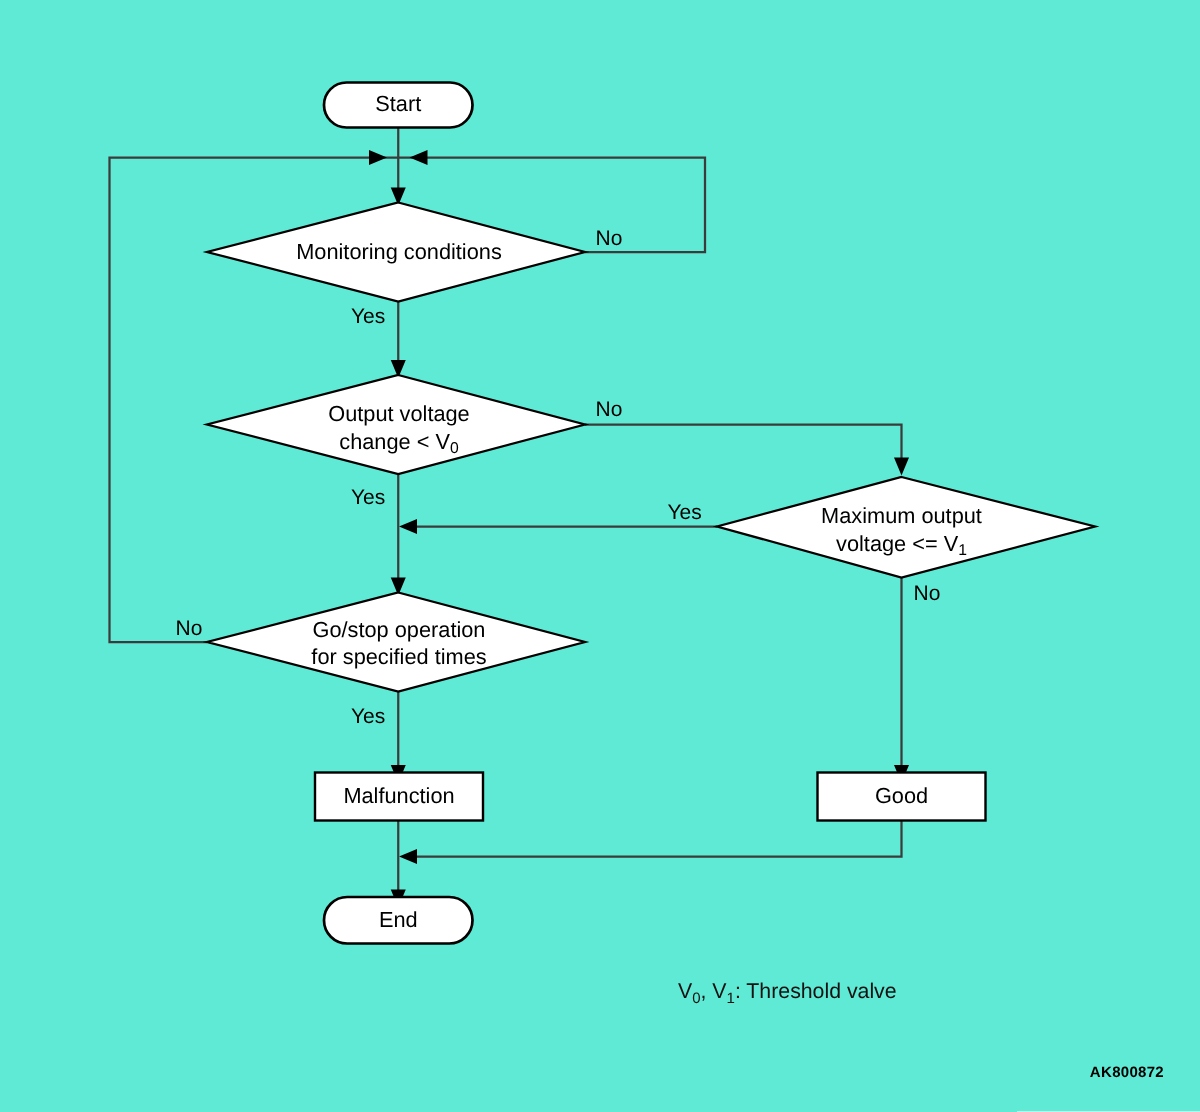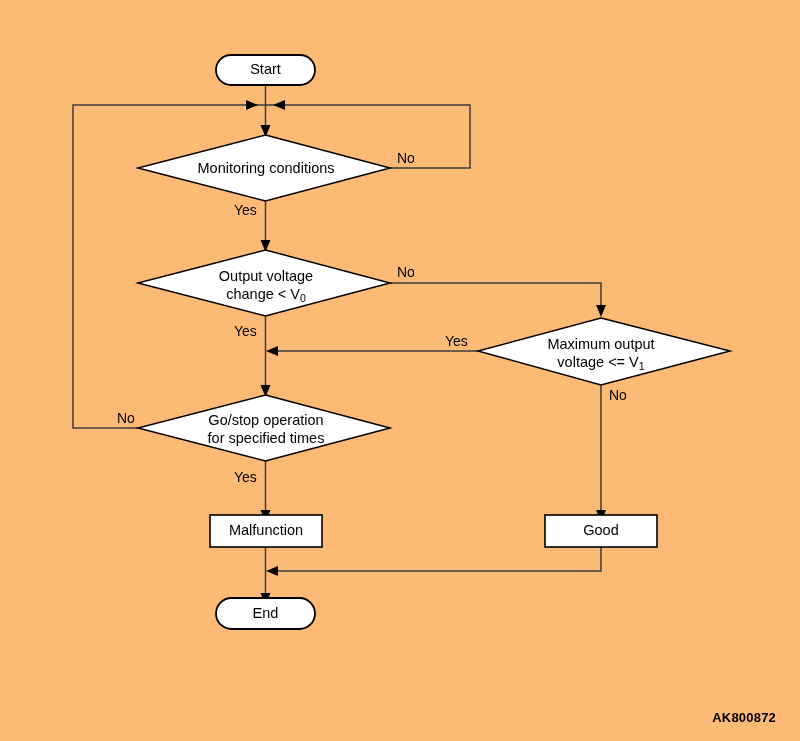--- a/index.html
+++ b/index.html
@@ -8,21 +8,21 @@
     background: #ffffff;
   }
   body {
     font-family: "Liberation Sans", sans-serif;
     color: #000000;
   }
   #page {
     position: relative;
     width: 800px;
     height: 741px;
-    background: #fdba74;
+    background: #5eead4;
     overflow: hidden;
   }
   #flow-svg {
     position: absolute;
     left: 0;
     top: 0;
     width: 800px;
     height: 741px;
   }
   .node-shape {
@@ -74,21 +74,21 @@
     white-space: nowrap;
   }
   .footnote sub {
     font-size: 10px;
   }
   .watermark {
     position: absolute;
     right: 24px;
     top: 710px;
     font-family: "Liberation Sans", sans-serif;
-    font-size: 13px;
+    font-size: 10px;
     font-weight: bold;
     letter-spacing: 0.2px;
     color: #000000;
   }
 </style>
 </head>
 <body>
 
 <div id="page">
 
@@ -188,17 +188,18 @@
 
     <text class="edge-label" x="609" y="400">No</text>
 
     <text class="edge-label" x="117" y="423">No</text>
 
     <text class="edge-label" x="234" y="482">Yes</text>
 
   </svg>
 
   <div class="footnote">
+    <div><span>V</span><sub>0</sub><span>, V</span><sub>1</sub><span>: Threshold valve</span></div>
   </div>
 
   <div class="watermark">AK800872</div>
 
 </div>
 
 </body></html>

